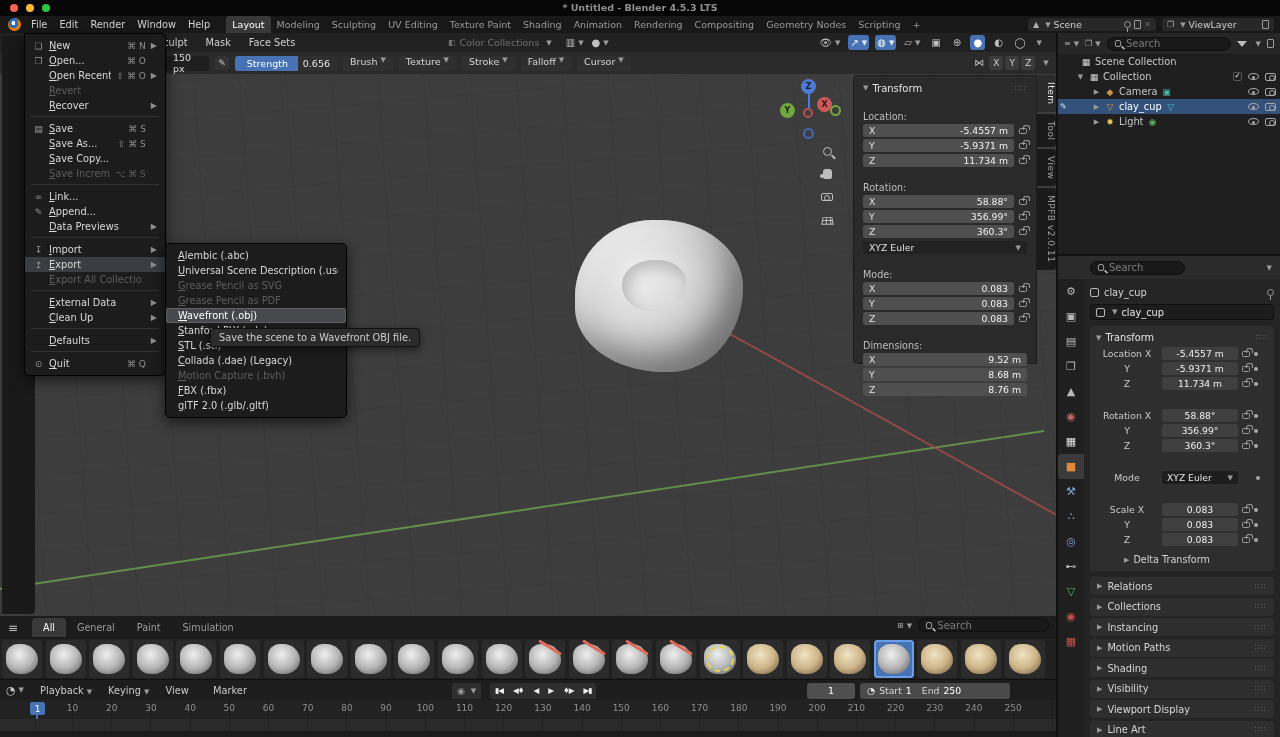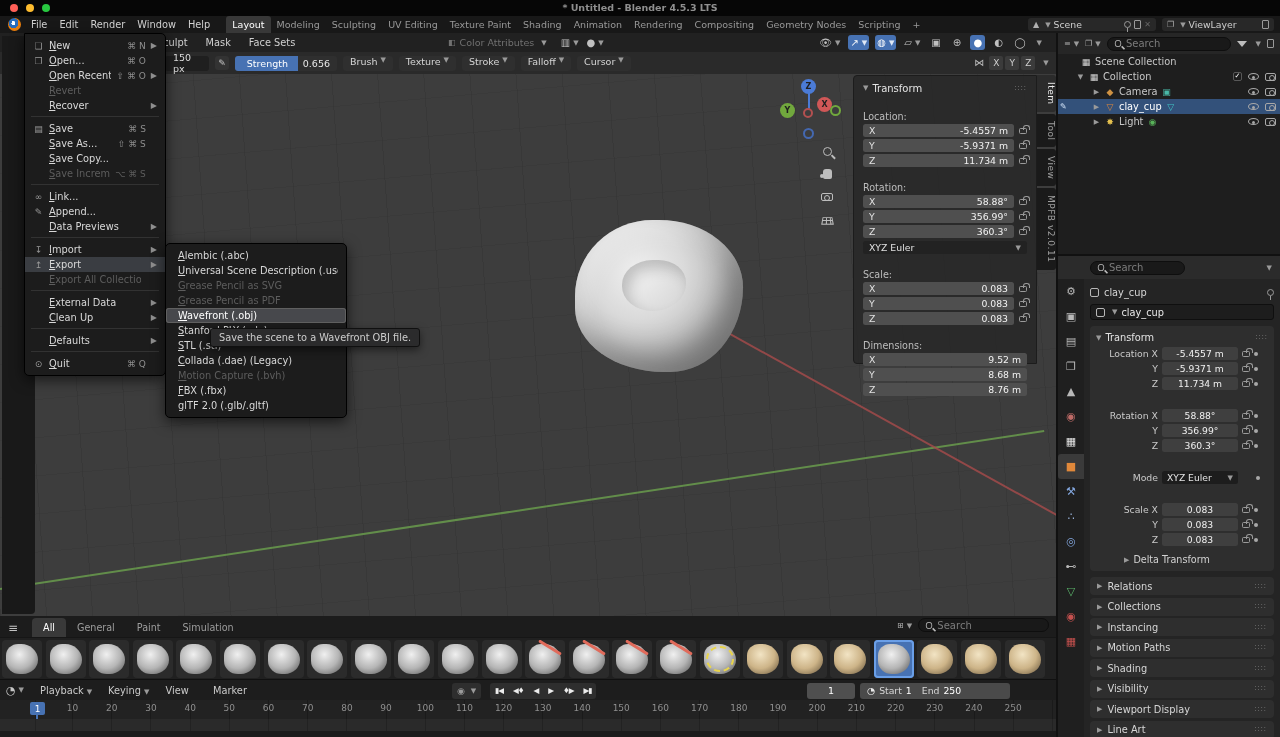--- a/index.html
+++ b/index.html
@@ -176,21 +176,21 @@
 #pp-crumb{display:flex;align-items:center;gap:5px;height:16px;font-size:9.8px;color:#d6d6d6}
 .sq-icon{width:9px;height:9px;border:1px solid #b8b8b8;border-radius:2px}
 #pp-crumb .pin-icon{margin-left:auto}
 #pp-name{height:16px;background:#1d1d1d;border:1px solid #0f0f0f;border-radius:3px;display:flex;
   align-items:center;gap:4px;padding:0 5px;margin:4px 0 6px;font-size:9.8px;color:#e8e8e8}
 .panel-box{background:#2e2e2e;border-radius:4px;padding:4px 6px 6px;margin-bottom:6px}
 .panel-h{display:flex;align-items:center;gap:4px;font-size:9.8px;color:#e2e2e2;height:15px}
 .panel-h .grip{margin-left:auto}
 .pr-row{display:flex;align-items:center;gap:4px;margin-top:2px}
 .pr-row.f-gap{margin-top:19px}
-.pr-label{width:62px;text-align:right;font-size:9.3px;color:#c9c9c9;flex:none}
+.pr-label{width:62px;text-align:center;font-size:9.3px;color:#c9c9c9;flex:none}
 .pr-field{width:76px;height:13px;background:#3f3f3f;border-radius:2.5px;display:flex;align-items:center;
   justify-content:center;font-size:9.2px;color:#f0f0f0;flex:none}
 .pr-dd{width:76px;height:13px;background:#1d1d1d;border-radius:2.5px;display:flex;align-items:center;
   padding:0 5px;font-size:9.2px;color:#e4e4e4;flex:none}
 .pr-dd .chev{margin-left:auto}
 .pr-row .lock-icon{display:block}
 .dot-btn{width:4px;height:4px;border-radius:50%;background:#a8a8a8;flex:none}
 .delta-row{display:flex;align-items:center;gap:4px;margin:8px 0 0 28px;font-size:9.6px;color:#d2d2d2}
 .sect{height:18px;background:#2e2e2e;border-radius:4px;display:flex;align-items:center;gap:5px;
   padding:0 7px;margin-bottom:2.5px;font-size:9.8px;color:#d6d6d6}
@@ -312,21 +312,21 @@
 
   <div id="vh-row" class="r">
     <div style="display:flex">
 
     <span class="vh-menu">Sculpt</span>
         <span class="vh-menu">Mask</span>
         <span class="vh-menu">Face Sets</span>
       </div>
     <div id="color-attr">
       <span style="font-size:8px">◧</span>
-      <span>Color Attributes</span>
+      <span>Color Collections</span>
       <span class="chev">▼</span>
       <span class="hdr-ic" style="margin-left:8px">▥<span class="chev">▼</span></span>
       <span class="hdr-ic">●<span class="chev">▼</span></span>
     </div>
     <div id="vh-icons">
       <span class="hdr-ic">👁<span class="chev">▼</span></span>
       <span class="hdr-ic on">↗<span class="chev" style="color:#dfe8f5">▼</span></span>
       <span class="hdr-ic on">◍<span class="chev" style="color:#dfe8f5">▼</span></span>
       <span class="hdr-ic">▱<span class="chev">▼</span></span>
       <span class="hdr-ic">▣</span>
@@ -480,21 +480,21 @@
             <span class="np-axis">Z</span>
             <span class="np-val">360.3°</span>
           </span>
         <span class="lock-icon"></span>
       </div>
       </div>
     <div class="np-dd">
       <span>XYZ Euler</span>
         <span class="chev">▼</span>
     </div>
-    <div class="np-sec">Scale:</div>
+    <div class="np-sec">Mode:</div>
     <div>
 
     <div class="np-row f-lock">
         <span class="np-field">
             <span class="np-axis">X</span>
             <span class="np-val">0.083</span>
           </span>
         <span class="lock-icon"></span>
       </div>
         <div class="np-row f-lock">

